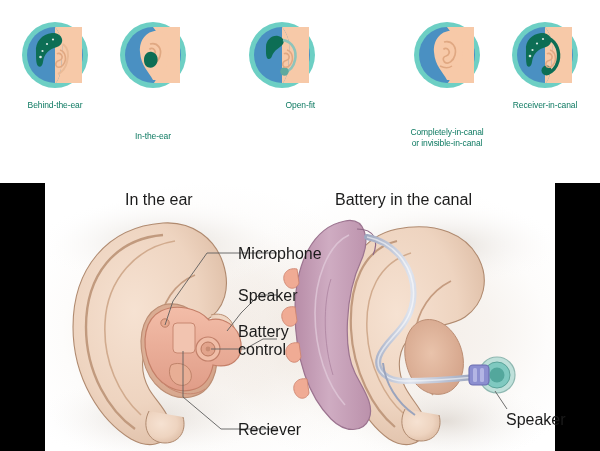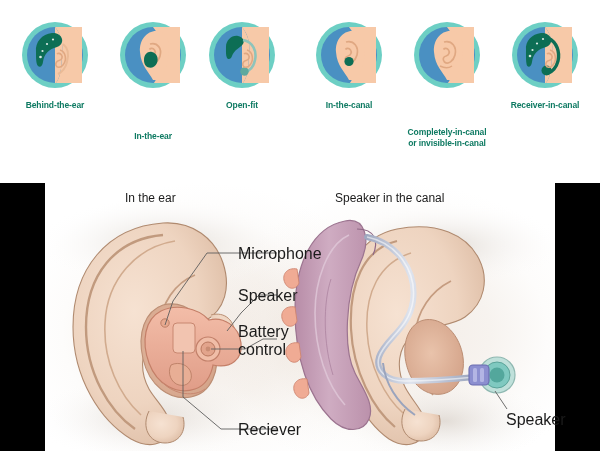--- a/index.html
+++ b/index.html
@@ -22,21 +22,21 @@
   }
   .ear-badge{
     width:66px;height:66px;border-radius:50%;
     background:#6dcfc4;
     display:flex;align-items:center;justify-content:center;
     position:relative;
   }
   .ear-badge svg{display:block;}
   .style-label{
     margin-top:12px;
-    font-size:8.5px;font-weight:bold;
+    font-size:8.5px;font-weight:normal;
     color:#0e7a62;
     text-align:center;line-height:1.25;
     letter-spacing:-0.1px;
     white-space:pre-line;
   }
 
   
   #illustration-panel{
     position:absolute;left:0;top:183px;width:600px;height:268px;
     background:#000000;
@@ -46,21 +46,21 @@
     position:absolute;left:45px;top:0;width:510px;height:268px;
     background:
       radial-gradient(ellipse 190px 150px at 160px 150px, #f3ece6 0%, #f7f3ef 45%, #fdfcfb 75%, #ffffff 100%),
       radial-gradient(ellipse 190px 150px at 360px 150px, #f3ece6 0%, #f7f3ef 45%, #fdfcfb 75%, #ffffff 100%),
       #ffffff;
     background-blend-mode:multiply, multiply, normal;
   }
   #illu-canvas > svg{position:absolute;left:0;top:0;}
   .diagram-title{
     position:absolute;
-    font-size:12px;color:#1b1b1b;
+    font-size:16px;color:#1b1b1b;
     font-family:"Liberation Sans", sans-serif;
     white-space:nowrap;
   }
   .callout-label{
     position:absolute;
     font-size:16px;color:#1b1b1b;
     font-family:"Liberation Sans", sans-serif;
     line-height:1.12;
     white-space:pre-line;
   }
@@ -96,49 +96,36 @@
         <circle cx="33" cy="33" r="28" fill="#4a90c2"></circle>
         <path d="M33 5 C40 14 41 22 40 33 C39 44 40 52 34 61 L60 61 L60 5 Z" fill="#f7c9a8"></path>
         <path d="M20 30 C19 18 27 9 36 9 C44 9 49 16 49 26 C49 38 46 50 41 58 L33 58 C29 50 21 44 20 30 Z" fill="#f7c9a8"></path>
         <path d="M30 22 C38 20 42 27 40 34 C38.5 40 33 43 30 40 C27.5 37.5 29.5 34.5 32 34 C35 33.3 36 30 34.5 28 C33 26 30.5 26 29.5 27.5" stroke="#e0a882" stroke-width="1.7" fill="none"></path>
         <path d="M24 38 C24 32 28 29 32 30 C36.5 31 39 36 37 41 C35 46 29 47 26 44 C24.5 42.4 24 40.3 24 38 Z" fill="#0d6e55"></path>
       </svg>
     </div>
     <div class="style-label">In-the-ear</div>
   </div>
 
-  <div class="style-col" style="left:192px;">
+  <div class="style-col" style="left:215px;align-items:flex-end;">
     <div class="ear-badge">
       <svg width="66" height="66" viewBox="0 0 66 66">
         <circle cx="33" cy="33" r="32" fill="#6dcfc4"></circle>
         <circle cx="33" cy="33" r="28" fill="#4a90c2"></circle>
         <path d="M33 5 C40 14 41 22 40 33 C39 44 40 52 34 61 L60 61 L60 5 Z" fill="#f7c9a8"></path>
         <path d="M33 5 C40 14 41 22 40 33 C39 44 40 52 34 61 L33 61 L33 5 Z" fill="#f7c9a8"></path>
         <path d="M17 25 C17 18 23 13 29 14 C34 15 36 19 34 22 C31 26 25 28 23 34 C22 37.5 19 38 17.8 35.5 C16.8 33.2 17 29 17 25 Z" fill="#0d6e55"></path>
         <path d="M34 18 C44 20 48 29 46 38 C44.5 45 40 49 36 50" stroke="#8ec4bb" stroke-width="2.6" fill="none"></path>
         <circle cx="35.5" cy="49.5" r="4.2" fill="#5fa99e"></circle>
         <path d="M38 28 C44 30 45 38 41 43 C38.5 46 35 46 34 43.5 C33 41 35 39 37 38.5 C40 38 41 35 39.5 33 C38 31 36 31 35 32" stroke="#e0a882" stroke-width="1.6" fill="none"></path>
       </svg>
     </div>
     <div class="style-label">Open-fit</div>
   </div>
 
-  <div class="style-col" style="left:299px;">
-    <div class="ear-badge">
-      <svg width="66" height="66" viewBox="0 0 66 66">
-        <circle cx="33" cy="33" r="32" fill="#6dcfc4"></circle>
-        <circle cx="33" cy="33" r="28" fill="#4a90c2"></circle>
-        <path d="M33 5 C40 14 41 22 40 33 C39 44 40 52 34 61 L60 61 L60 5 Z" fill="#f7c9a8"></path>
-        <path d="M20 30 C19 18 27 9 36 9 C44 9 49 16 49 26 C49 38 46 50 41 58 L33 58 C29 50 21 44 20 30 Z" fill="#f7c9a8"></path>
-        <path d="M30 20 C38 18 43 25 41 33 C39.5 39 34 43 30.5 40 C28 37.8 29.5 34.5 32 34 C35 33.3 36 30 34.5 28 C33 26 30.5 26 29.5 27.5" stroke="#e0a882" stroke-width="1.7" fill="none"></path>
-        <circle cx="33" cy="39.5" r="4.6" fill="#0d6e55"></circle>
-      </svg>
-    </div>
-    <div class="style-label">In-the-canal</div>
-  </div>
 
   <div class="style-col" style="left:397px;gap:27px;">
     <div class="ear-badge">
       <svg width="66" height="66" viewBox="0 0 66 66">
         <circle cx="33" cy="33" r="32" fill="#6dcfc4"></circle>
         <circle cx="33" cy="33" r="28" fill="#4a90c2"></circle>
         <path d="M33 5 C40 14 41 22 40 33 C39 44 40 52 34 61 L60 61 L60 5 Z" fill="#f7c9a8"></path>
         <path d="M20 30 C19 18 27 9 36 9 C44 9 49 16 49 26 C49 38 46 50 41 58 L33 58 C29 50 21 44 20 30 Z" fill="#f7c9a8"></path>
         <path d="M30 20 C38 18 43 25 41 33 C39.5 39 34 43 30.5 40 C28 37.8 29.5 34.5 32 34 C35 33.3 36 30 34.5 28 C33 26 30.5 26 29.5 27.5" stroke="#e0a882" stroke-width="1.7" fill="none"></path>
         <path d="M26 44 C30 46 35 46 38 44" stroke="#e0a882" stroke-width="1.5" fill="none"></path>
@@ -295,21 +282,21 @@
         </g>
 
         <g stroke="#5e5e5e" stroke-width="0.9" fill="none">
           <path d="M450 208 L462 226"></path>
         </g>
       </g>
     </svg>
 
     <div class="diagram-title" style="left:80px;top:8px;">In the ear</div>
 
-    <div class="diagram-title" style="left:290px;top:8px;">Speaker in the canal</div>
+    <div class="diagram-title" style="left:290px;top:8px;">Battery in the canal</div>
 
     <div class="callout-label" style="left:193px;top:62px;">Microphone</div>
 
     <div class="callout-label" style="left:193px;top:104px;">Speaker</div>
 
     <div class="callout-label" style="left:193px;top:140px;">Battery
 control</div>
 
     <div class="callout-label" style="left:193px;top:238px;">Reciever</div>
 

